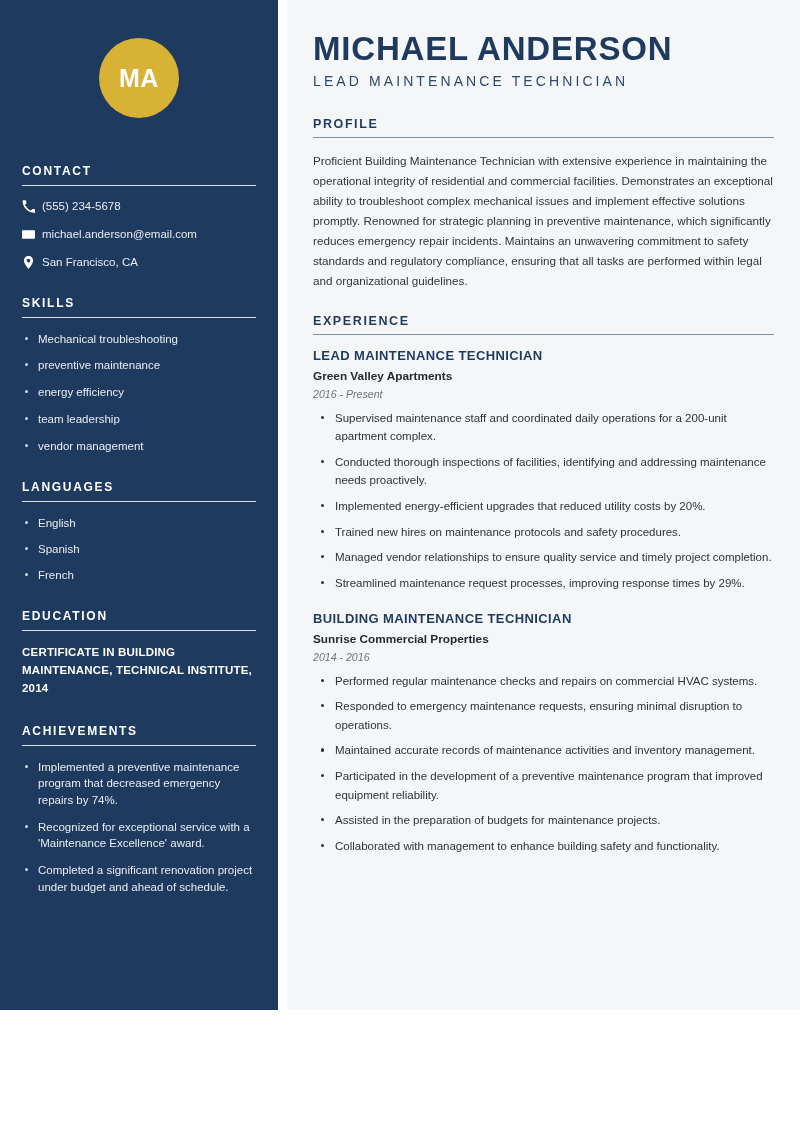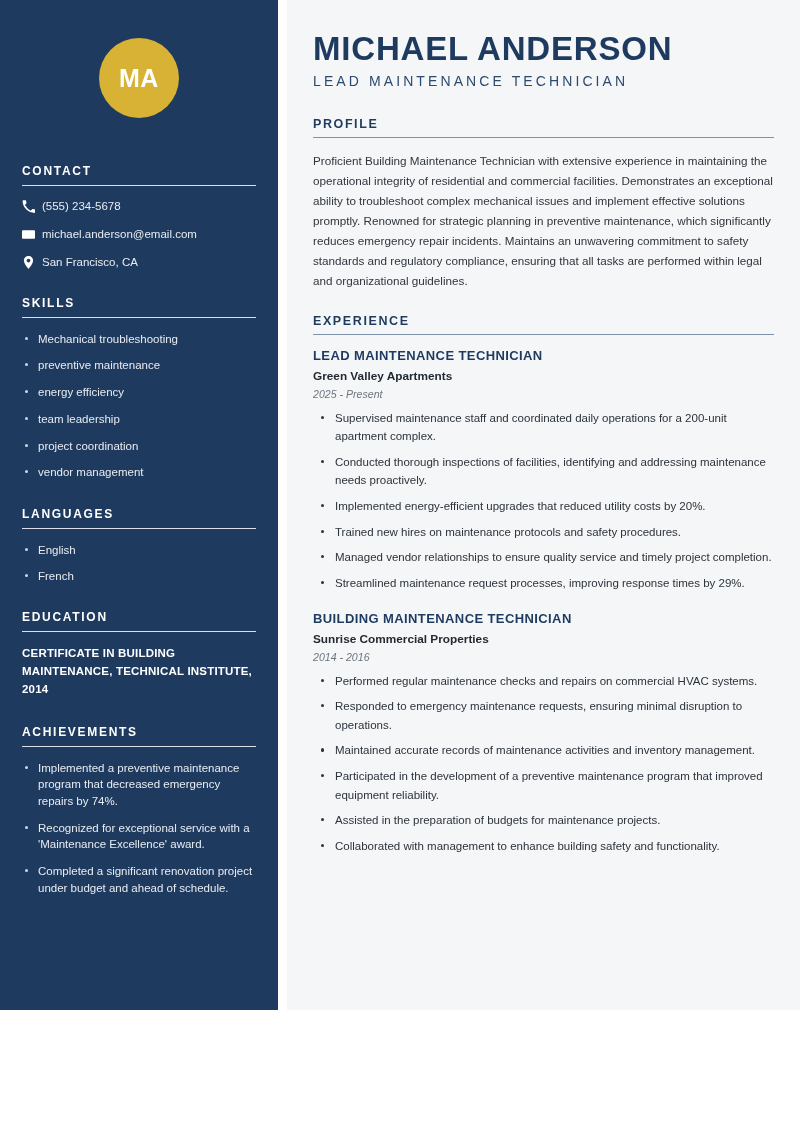--- a/index.html
+++ b/index.html
@@ -263,30 +263,30 @@
     </section>
 
     <section class="side-section">
       <h2 class="side-h">SKILLS</h2>
       <div class="side-rule"></div>
       <ul class="side-list">
         <li>Mechanical troubleshooting</li>
         <li>preventive maintenance</li>
         <li>energy efficiency</li>
         <li>team leadership</li>
-        <li>project coordination</li>
         <li>vendor management</li>
       </ul>
     </section>
 
     <section class="side-section">
       <h2 class="side-h">LANGUAGES</h2>
       <div class="side-rule"></div>
       <ul class="side-list tight">
         <li>English</li>
+        <li>Spanish</li>
         <li>French</li>
       </ul>
     </section>
 
     <section class="side-section">
       <h2 class="side-h">EDUCATION</h2>
       <div class="side-rule"></div>
       <div class="edu-entry">CERTIFICATE IN BUILDING MAINTENANCE, TECHNICAL INSTITUTE, 2014</div>
     </section>
 
@@ -315,21 +315,21 @@
       <p class="profile-text">Proficient Building Maintenance Technician with extensive experience in maintaining the operational integrity of residential and commercial facilities. Demonstrates an exceptional ability to troubleshoot complex mechanical issues and implement effective solutions promptly. Renowned for strategic planning in preventive maintenance, which significantly reduces emergency repair incidents. Maintains an unwavering commitment to safety standards and regulatory compliance, ensuring that all tasks are performed within legal and organizational guidelines.</p>
     </section>
 
     <section class="main-section">
       <h2 class="main-h">EXPERIENCE</h2>
       <div class="main-rule"></div>
 
       <div class="exp-item">
         <h3 class="exp-role">LEAD MAINTENANCE TECHNICIAN</h3>
         <div class="exp-company">Green Valley Apartments</div>
-        <div class="exp-dates">2025 - Present</div>
+        <div class="exp-dates">2016 - Present</div>
         <ul class="exp-list">
           <li>Supervised maintenance staff and coordinated daily operations for a 200-unit apartment complex.</li>
           <li>Conducted thorough inspections of facilities, identifying and addressing maintenance needs proactively.</li>
           <li>Implemented energy-efficient upgrades that reduced utility costs by 20%.</li>
           <li>Trained new hires on maintenance protocols and safety procedures.</li>
           <li>Managed vendor relationships to ensure quality service and timely project completion.</li>
           <li>Streamlined maintenance request processes, improving response times by 29%.</li>
         </ul>
       </div>
 

